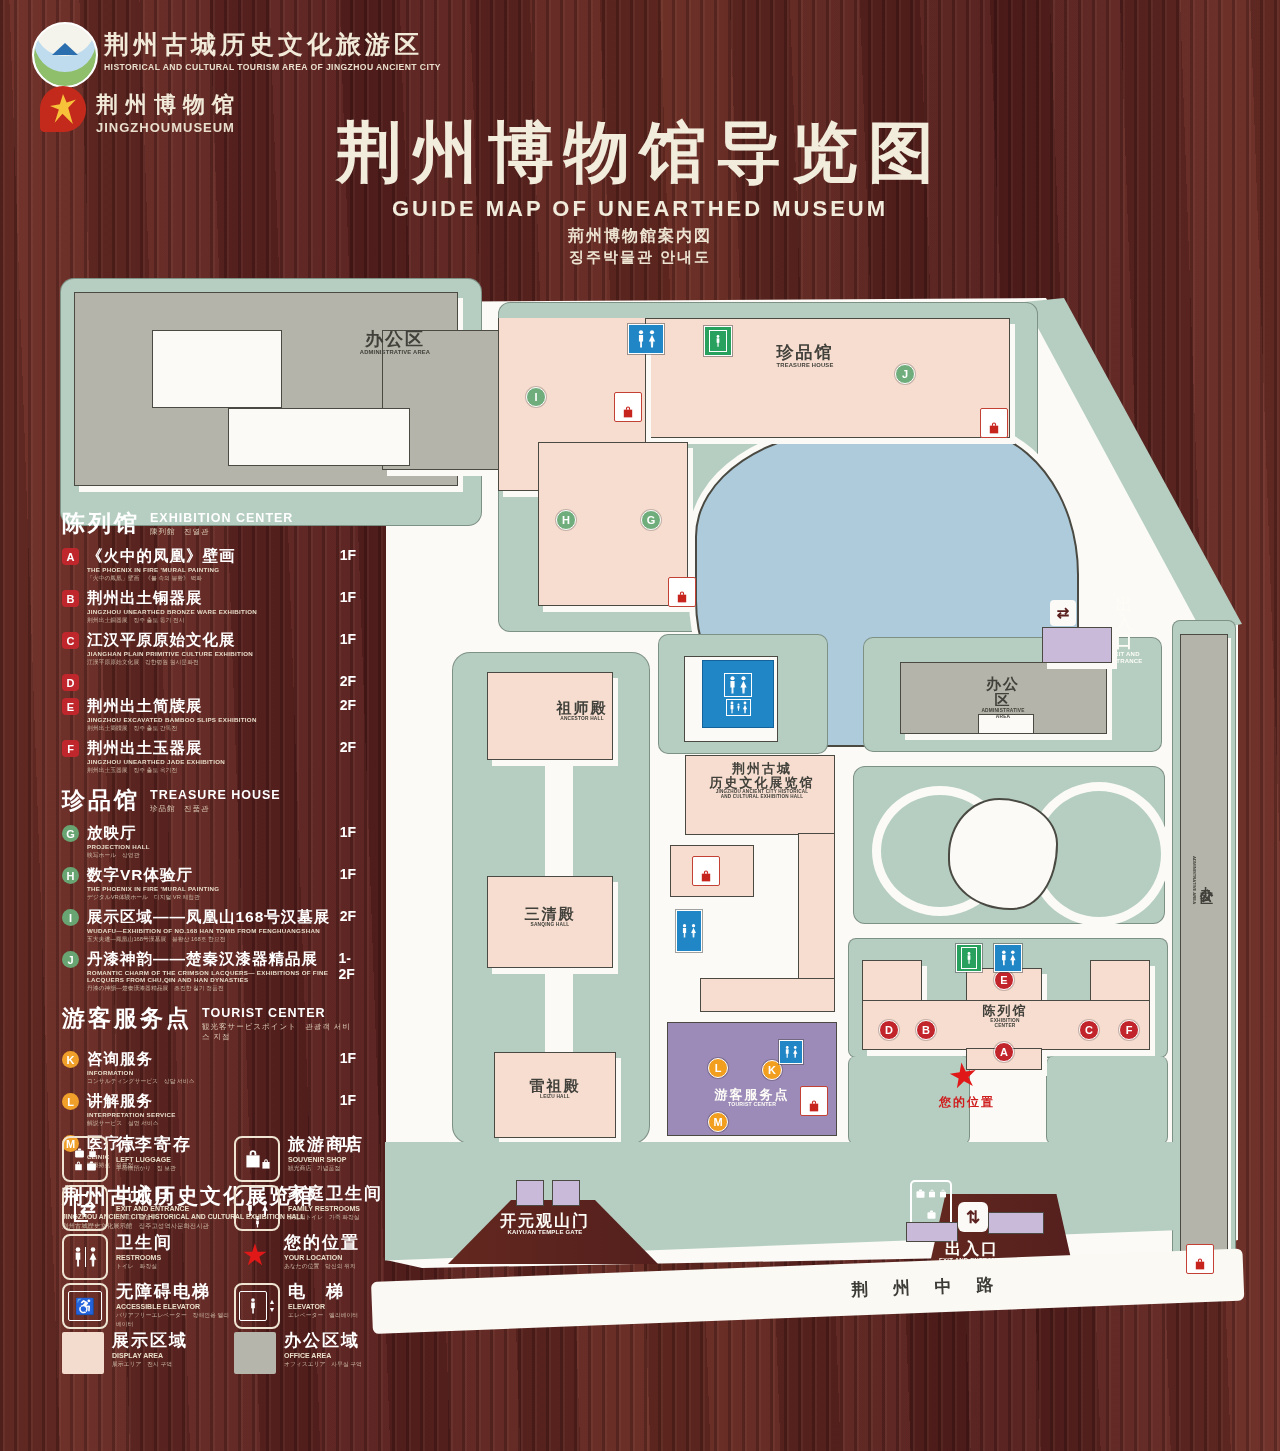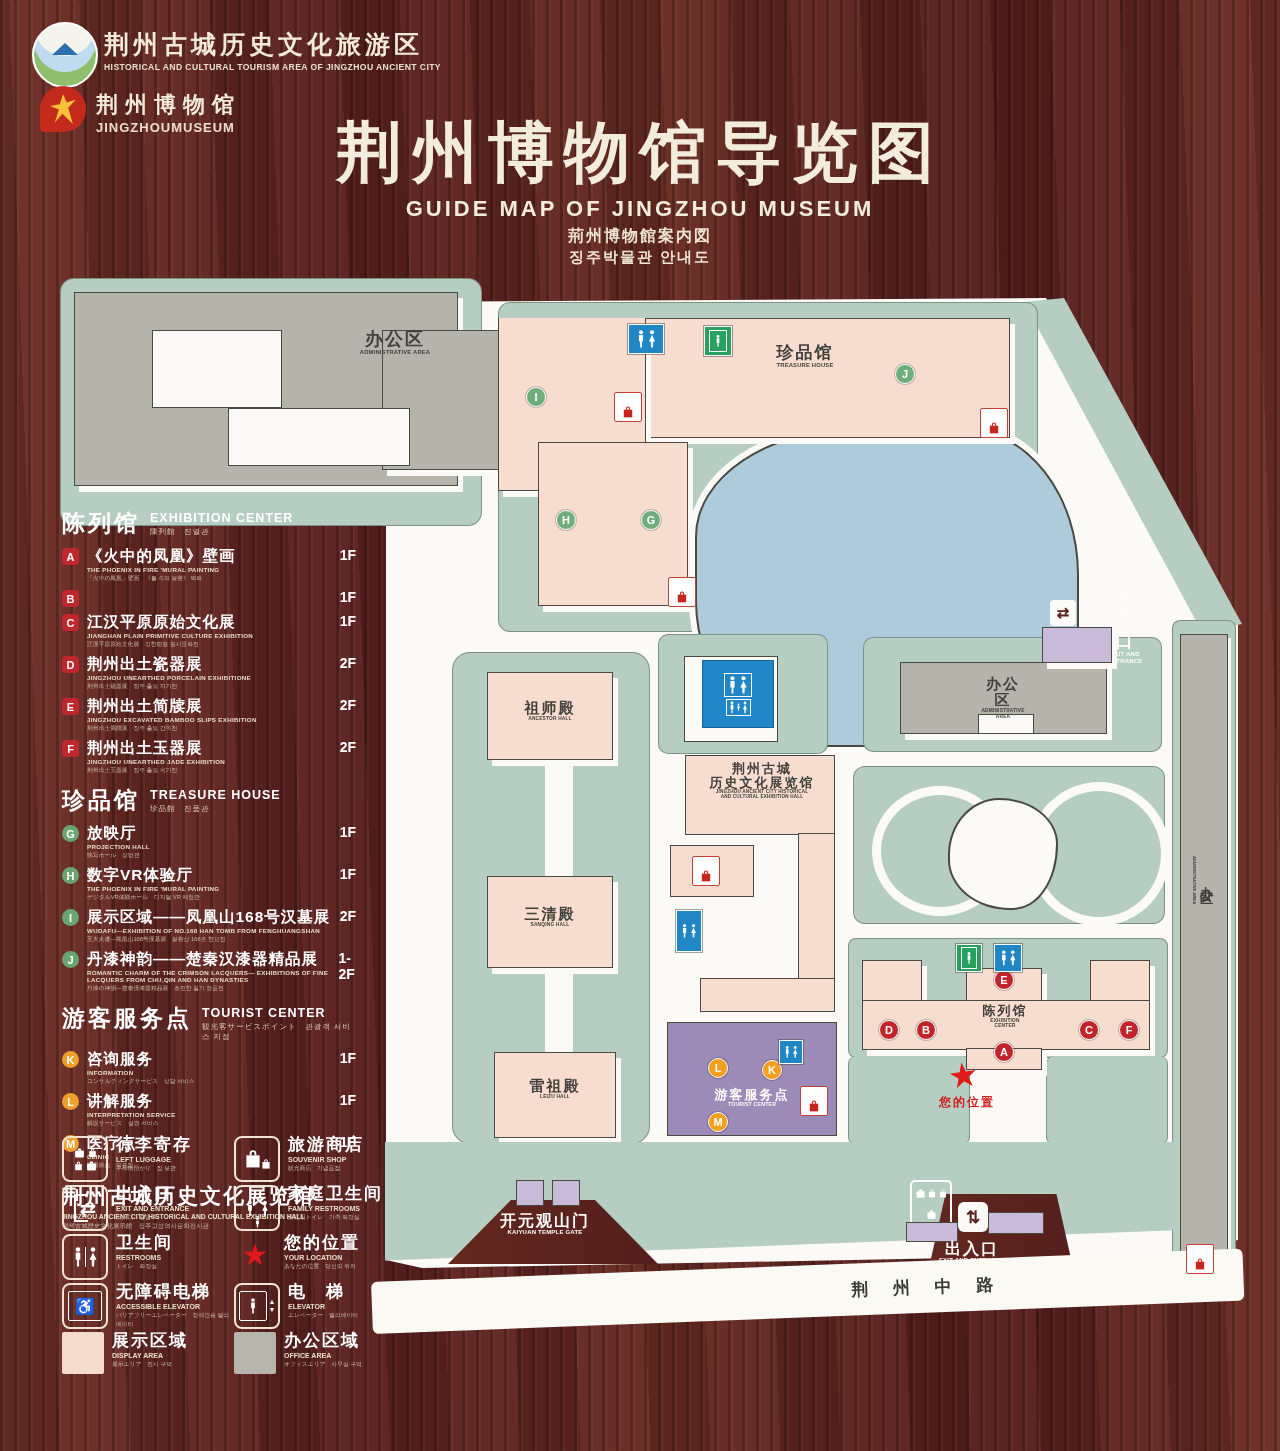--- a/index.html
+++ b/index.html
@@ -129,21 +129,21 @@
 </div>
 <div class="abs hdr-cn" style="left:104px;top:28px;font-size:25px;">荆州古城历史文化旅游区</div>
 <div class="abs hdr-en" style="left:104px;top:62px;font-size:8.6px;letter-spacing:.4px;">HISTORICAL AND CULTURAL TOURISM AREA OF JINGZHOU ANCIENT CITY</div>
 <div class="abs" style="left:40px;top:86px;">
   <div class="phoenix"></div>
 </div>
 <div class="abs hdr-cn" style="left:96px;top:90px;font-size:22px;letter-spacing:7px;">荆州博物馆</div>
 <div class="abs hdr-en" style="left:96px;top:120px;font-size:13px;letter-spacing:1px;">JINGZHOUMUSEUM</div>
 
 <div class="abs title" style="left:0;top:108px;">荆州博物馆导览图</div>
-<div class="abs sub-en" style="left:0;top:196px;">GUIDE MAP OF JINGZHOU MUSEUM</div>
+<div class="abs sub-en" style="left:0;top:196px;">GUIDE MAP OF UNEARTHED MUSEUM</div>
 <div class="abs sub-ja" style="left:0;top:226px;">荊州博物館案内図</div>
 <div class="abs sub-ko" style="left:0;top:248px;">징주박물관 안내도</div>
 
 <div id="map" class="abs" style="left:0;top:0;width:1052px;height:1451px;">
 
   <div class="whitez" style="left:378px;top:290px;width:860px;height:985px;
        clip-path:polygon(8px 12px,668px 8px,860px 332px,860px 950px,792px 964px,44px 978px,8px 970px);"></div>
 
   <div class="greenz" style="left:998px;top:296px;width:244px;height:336px;border:none;
        clip-path:polygon(26px 6px,66px 2px,244px 328px,204px 336px);"></div>
@@ -166,21 +166,21 @@
   <div class="bldg pink" style="left:538px;top:442px;width:148px;height:162px;"></div>
   <div class="mlabel" style="left:805px;top:344px;">
     <span class="cn" style="font-size:17px;">珍品馆</span>
     <span class="en" style="font-size:5.8px;">TREASURE HOUSE</span>
   </div>
 
   <div class="greenz" style="left:452px;top:652px;width:196px;height:490px;border-radius:18px;"></div>
   <div class="whitez" style="left:545px;top:758px;width:28px;height:120px;"></div>
   <div class="whitez" style="left:545px;top:966px;width:28px;height:88px;"></div>
   <div class="bldg pink" style="left:487px;top:672px;width:124px;height:86px;"></div>
-  <div class="mlabel" style="left:550px;top:700px;text-align:center;">
+  <div class="mlabel" style="left:582px;top:700px;text-align:center;">
     <span class="cn" style="font-size:15px;">祖师殿</span>
     <span class="en" style="font-size:4.8px;">ANCESTOR HALL</span>
   </div>
   <div class="bldg pink" style="left:487px;top:876px;width:124px;height:90px;"></div>
   <div class="mlabel" style="left:550px;top:906px;">
     <span class="cn" style="font-size:15px;">三清殿</span>
     <span class="en" style="font-size:4.8px;">SANQING HALL</span>
   </div>
   <div class="bldg pink" style="left:494px;top:1052px;width:120px;height:84px;"></div>
   <div class="mlabel" style="left:555px;top:1078px;">
@@ -413,34 +413,34 @@
     </div>
     <div class="lg-item">
       <span class="badge sq">A</span>
       <span class="lg-txt"><span class="lg-cn">《火中的凤凰》壁画</span>
       <div class="lg-en">THE PHOENIX IN FIRE 'MURAL PAINTING</div>
       <div class="lg-sub">「火中の鳳凰」壁画　《불 속의 봉황》 벽화</div></span>
       <span class="lg-floor">1F</span>
     </div>
     <div class="lg-item">
       <span class="badge sq">B</span>
+      <span class="lg-txt"><span class="lg-cn">荆州出土铜器展</span>
+      <div class="lg-en">JINGZHOU UNEARTHED BRONZE WARE EXHIBITION</div>
+      <div class="lg-sub">荆州出土銅器展　징주 출토 동기 전시</div></span>
       <span class="lg-floor">1F</span>
     </div>
     <div class="lg-item">
       <span class="badge sq">C</span>
       <span class="lg-txt"><span class="lg-cn">江汉平原原始文化展</span>
       <div class="lg-en">JIANGHAN PLAIN PRIMITIVE CULTURE EXHIBITION</div>
       <div class="lg-sub">江漢平原原始文化展　강한평원 원시문화전</div></span>
       <span class="lg-floor">1F</span>
     </div>
     <div class="lg-item">
       <span class="badge sq">D</span>
-      <span class="lg-txt"><span class="lg-cn">荆州出土瓷器展</span>
-      <div class="lg-en">JINGZHOU UNEARTHED PORCELAIN EXHIBITIONE</div>
-      <div class="lg-sub">荆州出土磁器展　징주 출토 자기전</div></span>
       <span class="lg-floor">2F</span>
     </div>
     <div class="lg-item">
       <span class="badge sq">E</span>
       <span class="lg-txt"><span class="lg-cn">荆州出土简牍展</span>
       <div class="lg-en">JINGZHOU EXCAVATED BAMBOO SLIPS EXHIBITION</div>
       <div class="lg-sub">荆州出土簡牘展　징주 출토 간독전</div></span>
       <span class="lg-floor">2F</span>
     </div>
     <div class="lg-item">

